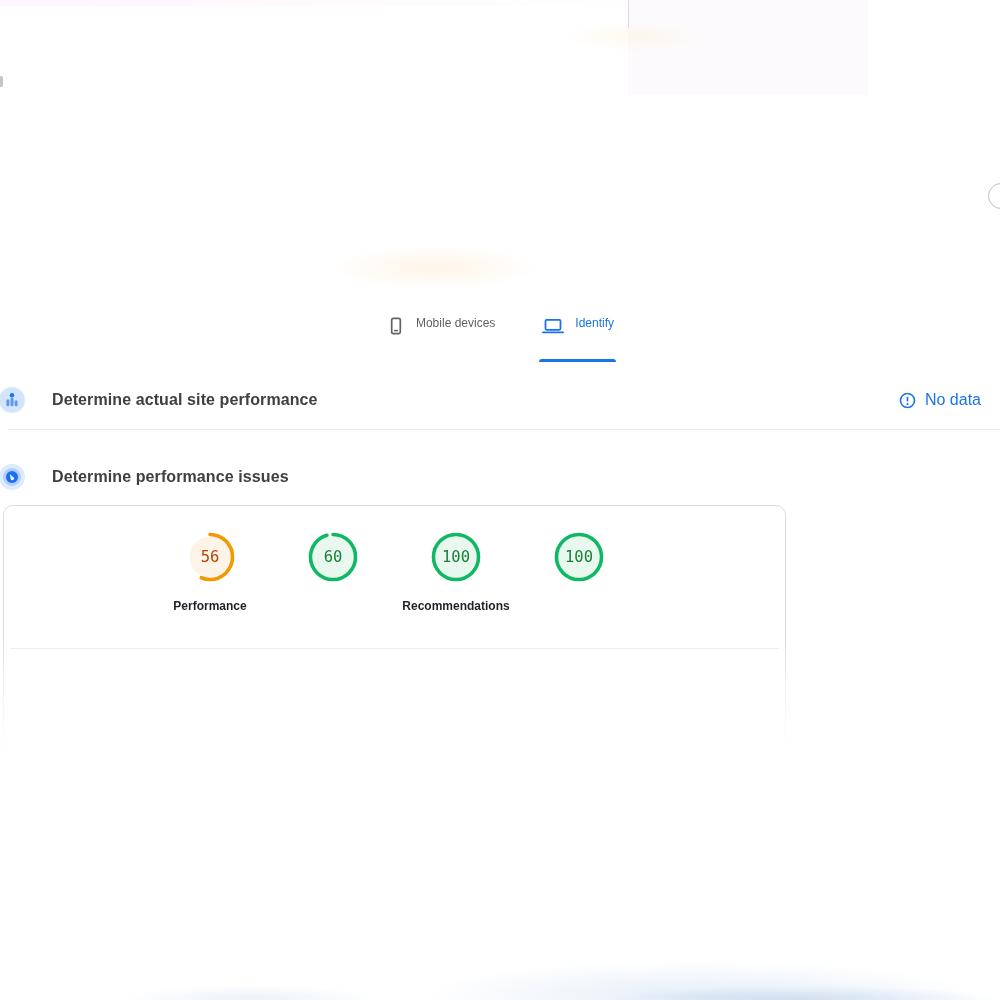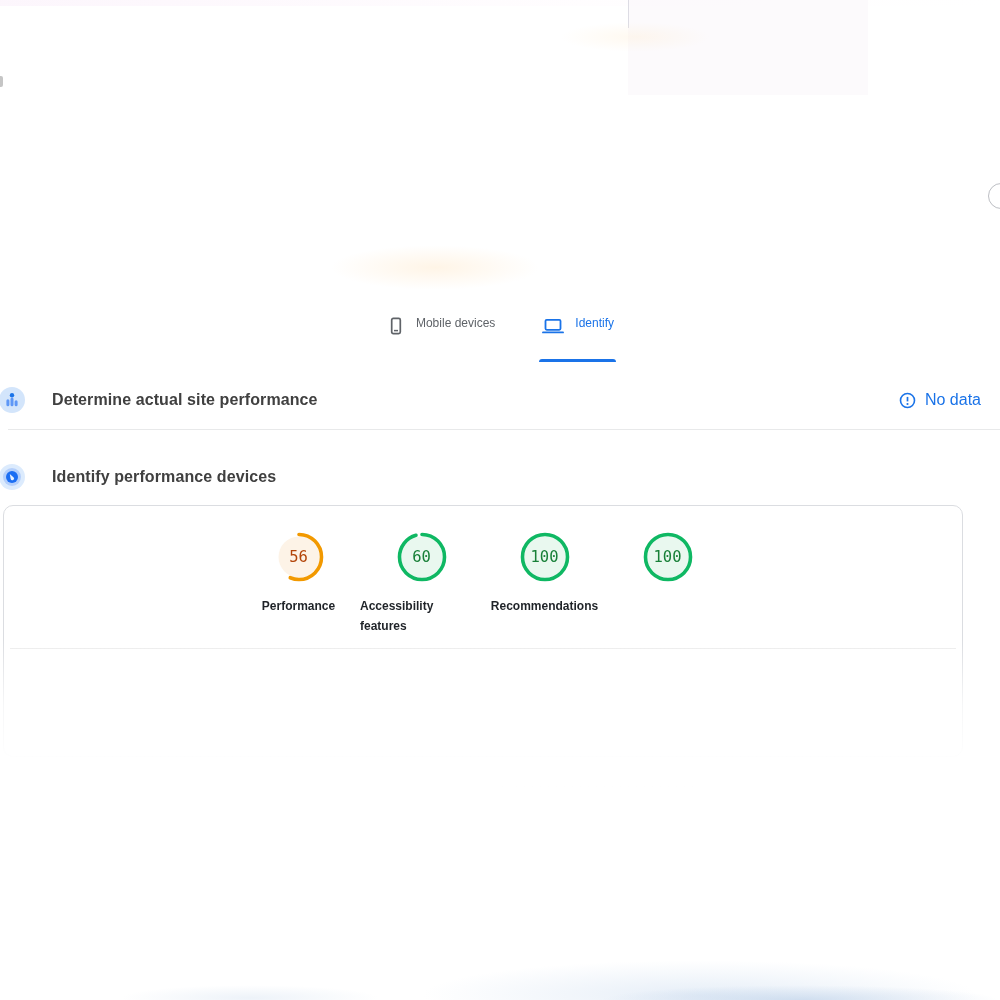--- a/index.html
+++ b/index.html
@@ -31,21 +31,21 @@
   .row-icon{position:absolute;left:-1px;width:26px;height:26px;border-radius:50%;display:flex;align-items:center;justify-content:center}
   .row-icon.insights{background:#d3e5fb}
   .row-icon.gauge-logo{background:#dcebfd}
   .gauge-logo .mid{width:18px;height:18px;border-radius:50%;background:#b4cffb;display:flex;align-items:center;justify-content:center}
   .row-title{margin-left:52px;font-size:16px;font-weight:700;color:#404040;letter-spacing:.1px}
   .row-status{position:absolute;right:19px;display:flex;align-items:center;gap:9px;color:var(--accent-blue);font-size:16px;cursor:pointer}
 
   .divider{position:absolute;top:429px;left:8px;right:0;height:1px;background:#e8e9ea;z-index:2}
 
   
-  .card{position:absolute;top:505px;left:3px;width:960px;height:252px;border:1px solid #dbdde1;border-radius:10px;box-sizing:border-box;background:#fff;z-index:2}
+  .card{position:absolute;top:505px;left:3px;width:783px;height:252px;border:1px solid #dbdde1;border-radius:10px;box-sizing:border-box;background:#fff;z-index:2}
   .gauges{margin-top:26px;display:flex;justify-content:center}
   .gauge-item{width:123px;display:flex;flex-direction:column;align-items:center;text-decoration:none;cursor:pointer}
   .gauge{position:relative;width:50px;height:50px}
   .gauge svg{display:block}
   .gauge .arc{fill:none;stroke-width:3.6;stroke-linecap:round}
   .gauge.average .gfill{fill:var(--average-fill)}
   .gauge.average .arc{stroke:var(--average-ring)}
   .gauge.average .gauge-num{color:var(--average-text)}
   .gauge.good .gfill{fill:var(--good-fill)}
   .gauge.good .arc{stroke:var(--good-ring)}
@@ -124,21 +124,21 @@
 
 <div class="row row-2">
   <span class="row-icon gauge-logo">
     <span class="mid">
       <svg width="12" height="12" viewBox="0 0 12 12">
         <circle cx="6" cy="6" r="6" fill="#1b6ef3"></circle>
         <path d="M3.8 3.0 L7.7 6.5 A1.7 1.7 0 1 1 4.7 7.9 Z" fill="#eaf2fe"></path>
       </svg>
     </span>
   </span>
-  <span class="row-title">Identify performance devices</span>
+  <span class="row-title">Determine performance issues</span>
 </div>
 
 <div class="card">
   <div class="gauges">
 
     <a class="gauge-item">
       <div class="gauge average">
         <svg width="50" height="50" viewBox="0 0 50 50">
           <circle class="gfill" cx="25" cy="25" r="20.5"></circle>
           <circle class="arc" cx="25" cy="25" r="22.5" transform="rotate(-90 25 25)" stroke-dasharray="79.17 141.37"></circle>
@@ -149,21 +149,20 @@
     </a>
 
     <a class="gauge-item">
       <div class="gauge good">
         <svg width="50" height="50" viewBox="0 0 50 50">
           <circle class="gfill" cx="25" cy="25" r="20.5"></circle>
           <circle class="arc" cx="25" cy="25" r="22.5" transform="rotate(-90 25 25)" stroke-dasharray="134.30 141.37"></circle>
         </svg>
         <div class="gauge-num">60</div>
       </div>
-      <div class="gauge-label">Accessibility features</div>
     </a>
 
     <a class="gauge-item">
       <div class="gauge good">
         <svg width="50" height="50" viewBox="0 0 50 50">
           <circle class="gfill" cx="25" cy="25" r="20.5"></circle>
           <circle class="arc" cx="25" cy="25" r="22.5" transform="rotate(-90 25 25)" stroke-dasharray="141.37 141.37"></circle>
         </svg>
         <div class="gauge-num">100</div>
       </div>

